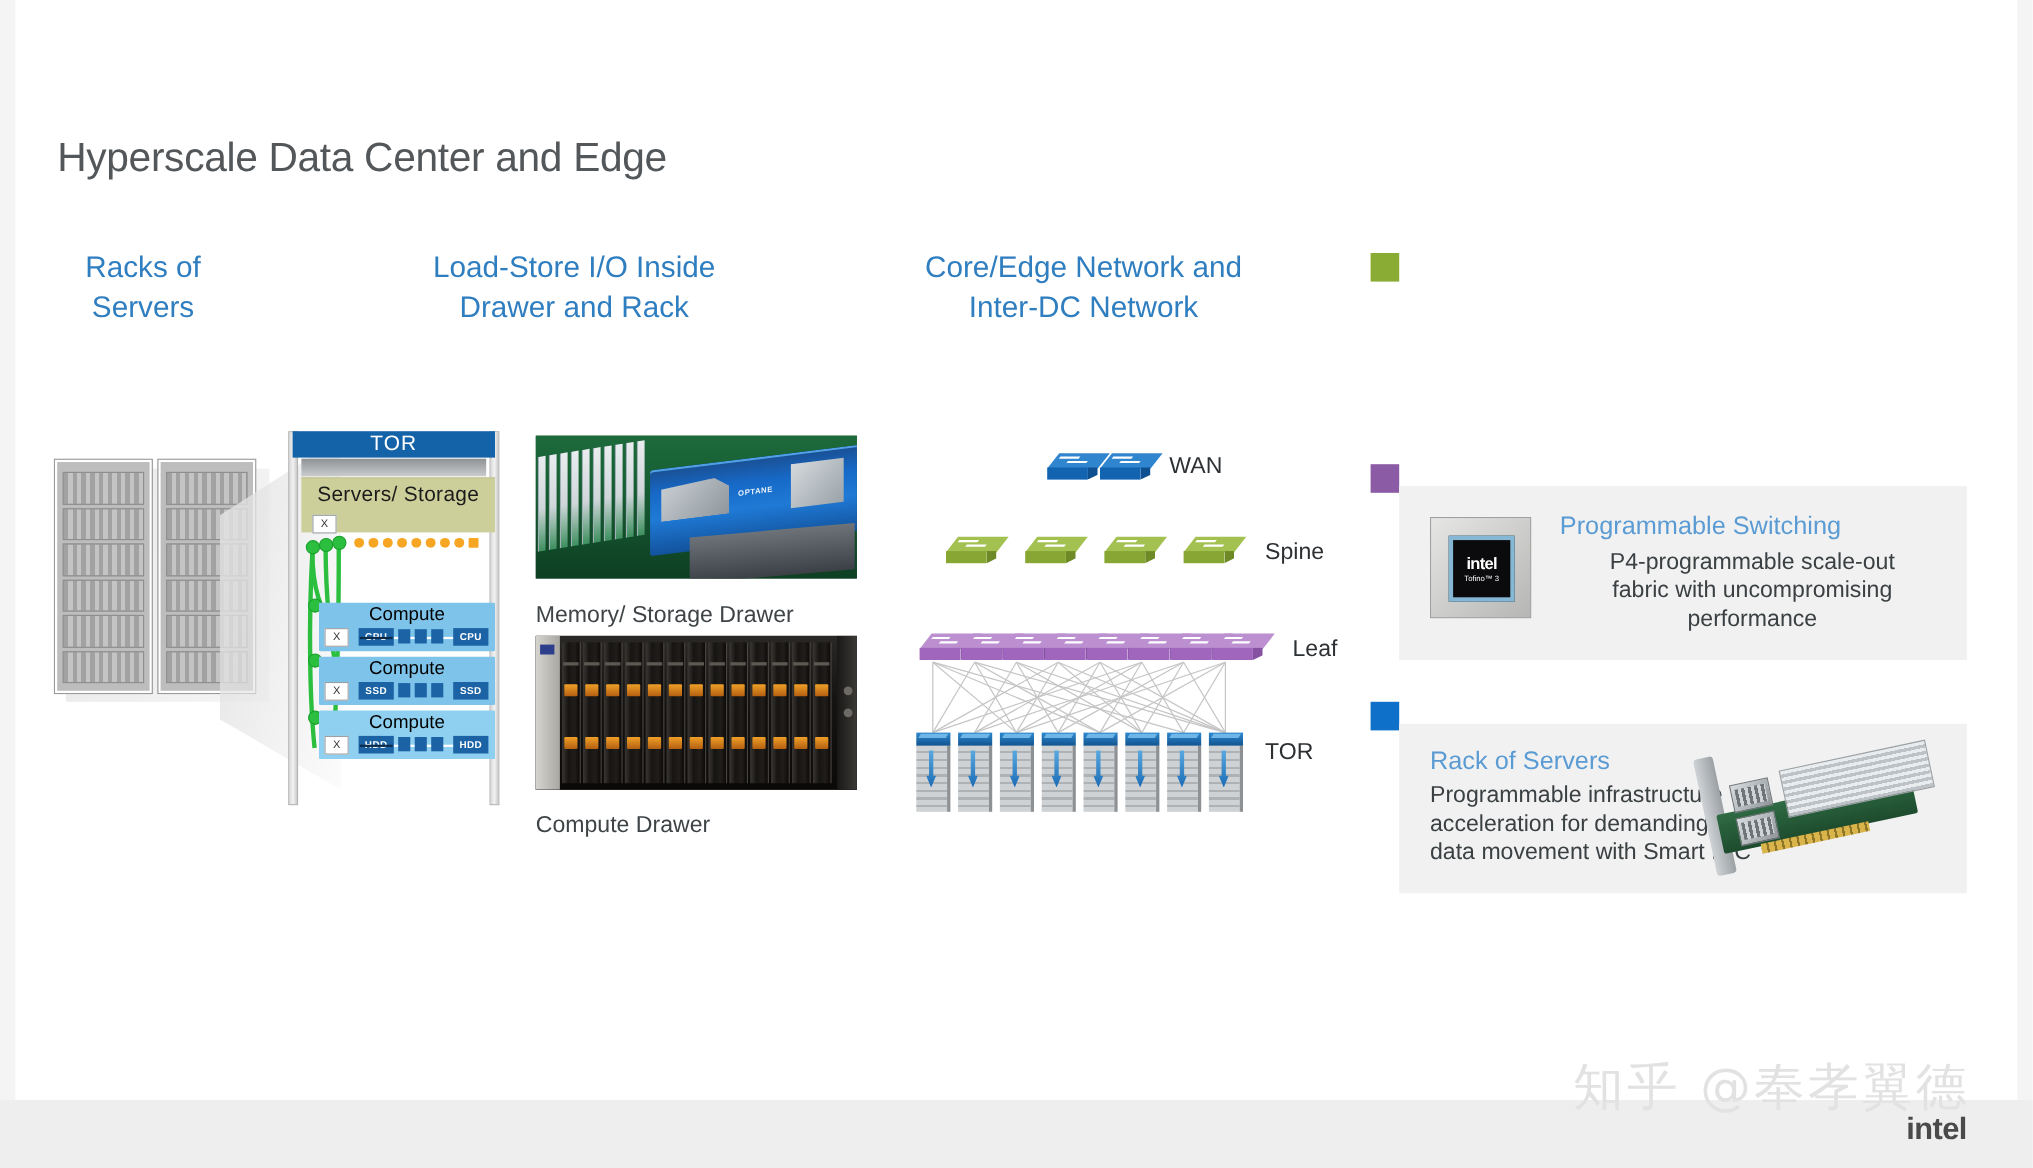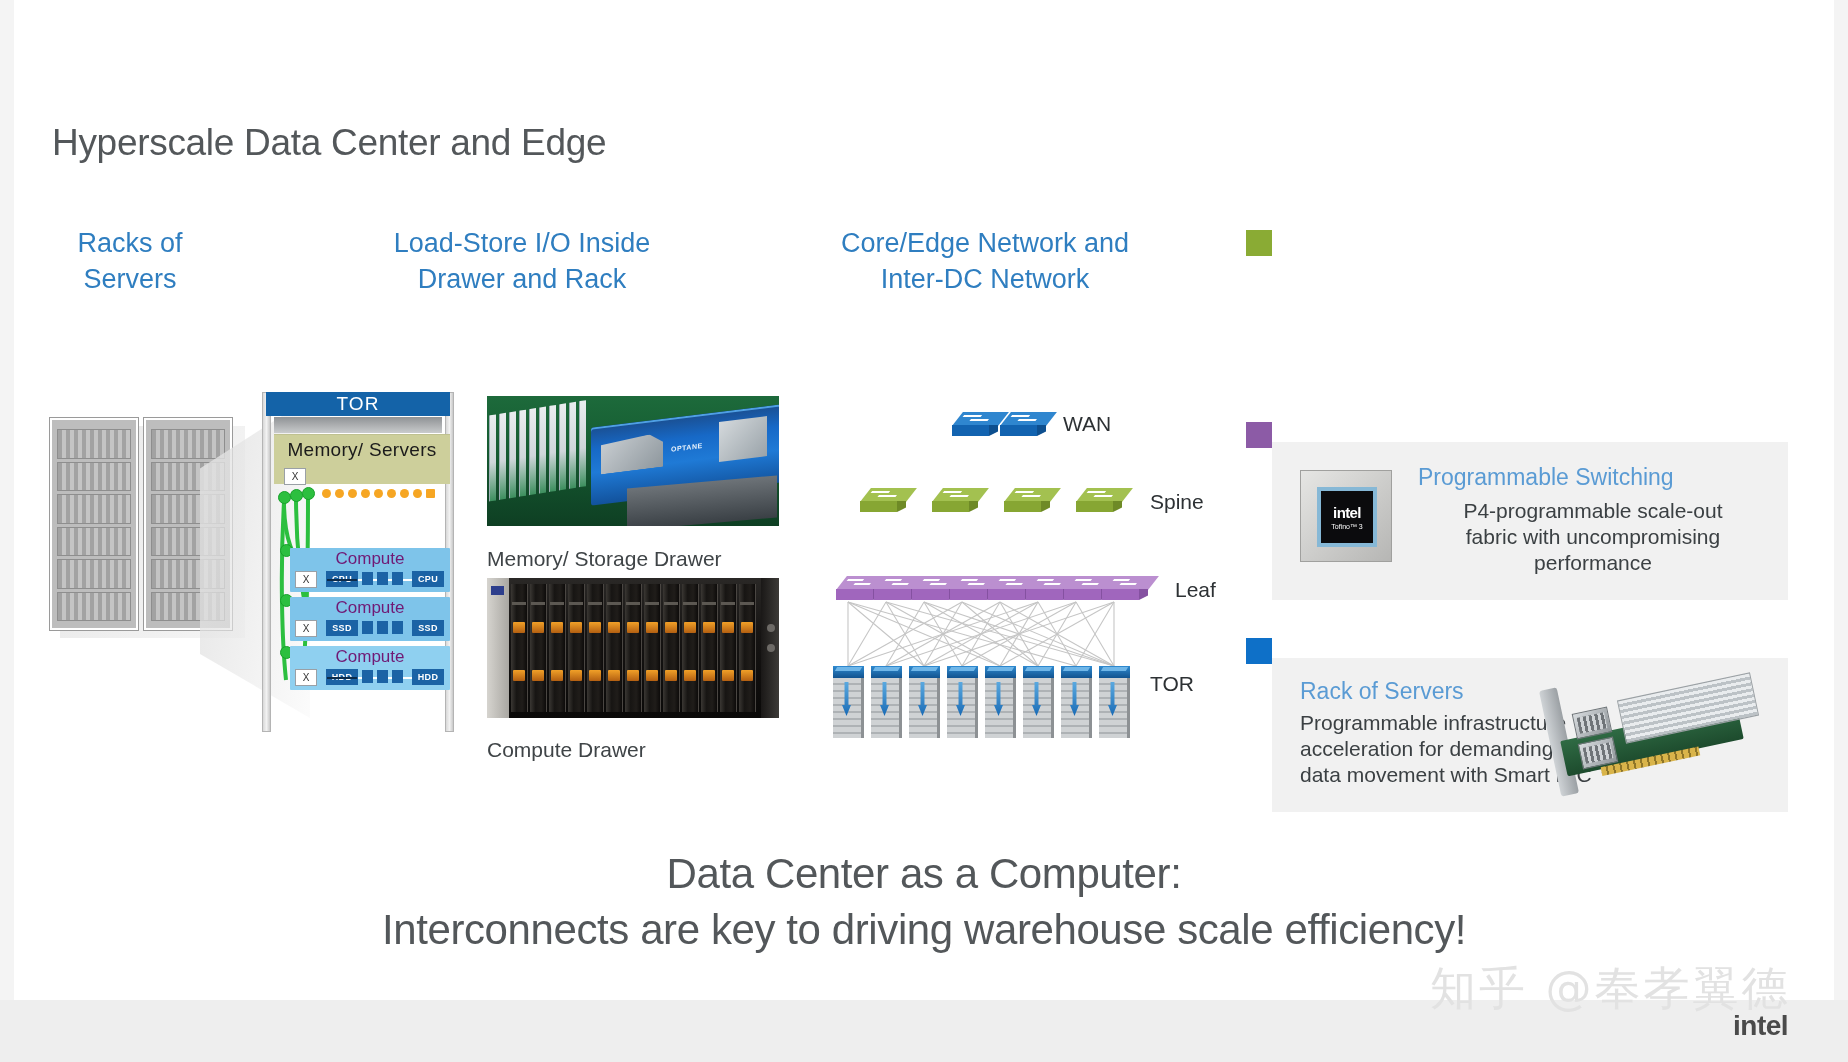--- a/index.html
+++ b/index.html
@@ -106,21 +106,21 @@
     border-radius: 50%; background: #f6a623; display: block;
   }
   .dotrow i.sq { border-radius: 1px; }
   .compshelf {
     position: absolute; left: 28px; right: 4px; height: 44px;
     background: #7ec4ea; border-radius: 1px;
   }
   .compshelf.lt { background: #8fd0f0; }
   .compshelf .lbl {
     position: absolute; left: 0; right: 0; top: 1px;
-    text-align: center; font-size: 17px; color: #701a75;
+    text-align: center; font-size: 17px; color: #000000;
   }
   .chip {
     position: absolute; top: 23px; height: 16px; min-width: 32px;
     background: #1b63a5; color: #ffffff; font-size: 9px; font-weight: bold;
     display: flex; align-items: center; justify-content: center;
     letter-spacing: 0.4px;
   }
   .chip.strike::after {
     content: ""; position: absolute; left: 1px; right: 1px; top: 50%;
     height: 1.5px; background: #0c2b4a;
@@ -389,21 +389,21 @@
 
   <div class="funnel"></div>
 
   <div class="torrack">
     <div class="post l"></div>
     <div class="post r"></div>
 
     <div class="tor-header">TOR</div>
     <div class="tor-graybar"></div>
 
-    <div class="memshelf">Memory/  Servers</div>
+    <div class="memshelf">Servers/  Storage</div>
     <div class="xbox" style="left:22px; top:76px;">X</div>
 
     <div class="dotrow">
       <i style="left:0px;"></i>
       <i style="left:13px;"></i>
       <i style="left:26px;"></i>
       <i style="left:39px;"></i>
       <i style="left:52px;"></i>
       <i style="left:65px;"></i>
       <i style="left:78px;"></i>
@@ -800,19 +800,18 @@
       <div class="bracket"></div>
       <div class="pcb">
           <div class="gold"></div>
         </div>
       <div class="heatsink"></div>
       <div class="cage c1"></div>
       <div class="cage c2"></div>
     </div>
   </div>
 
-  <div class="statement">Data Center as a Computer:<br>Interconnects are key to driving warehouse scale efficiency!</div>
 
   <div class="footer-bar"></div>
   <div class="watermark">知乎 @奉孝翼德</div>
   <div class="intel-logo">intel</div>
 
 </div>
 
 </body></html>

